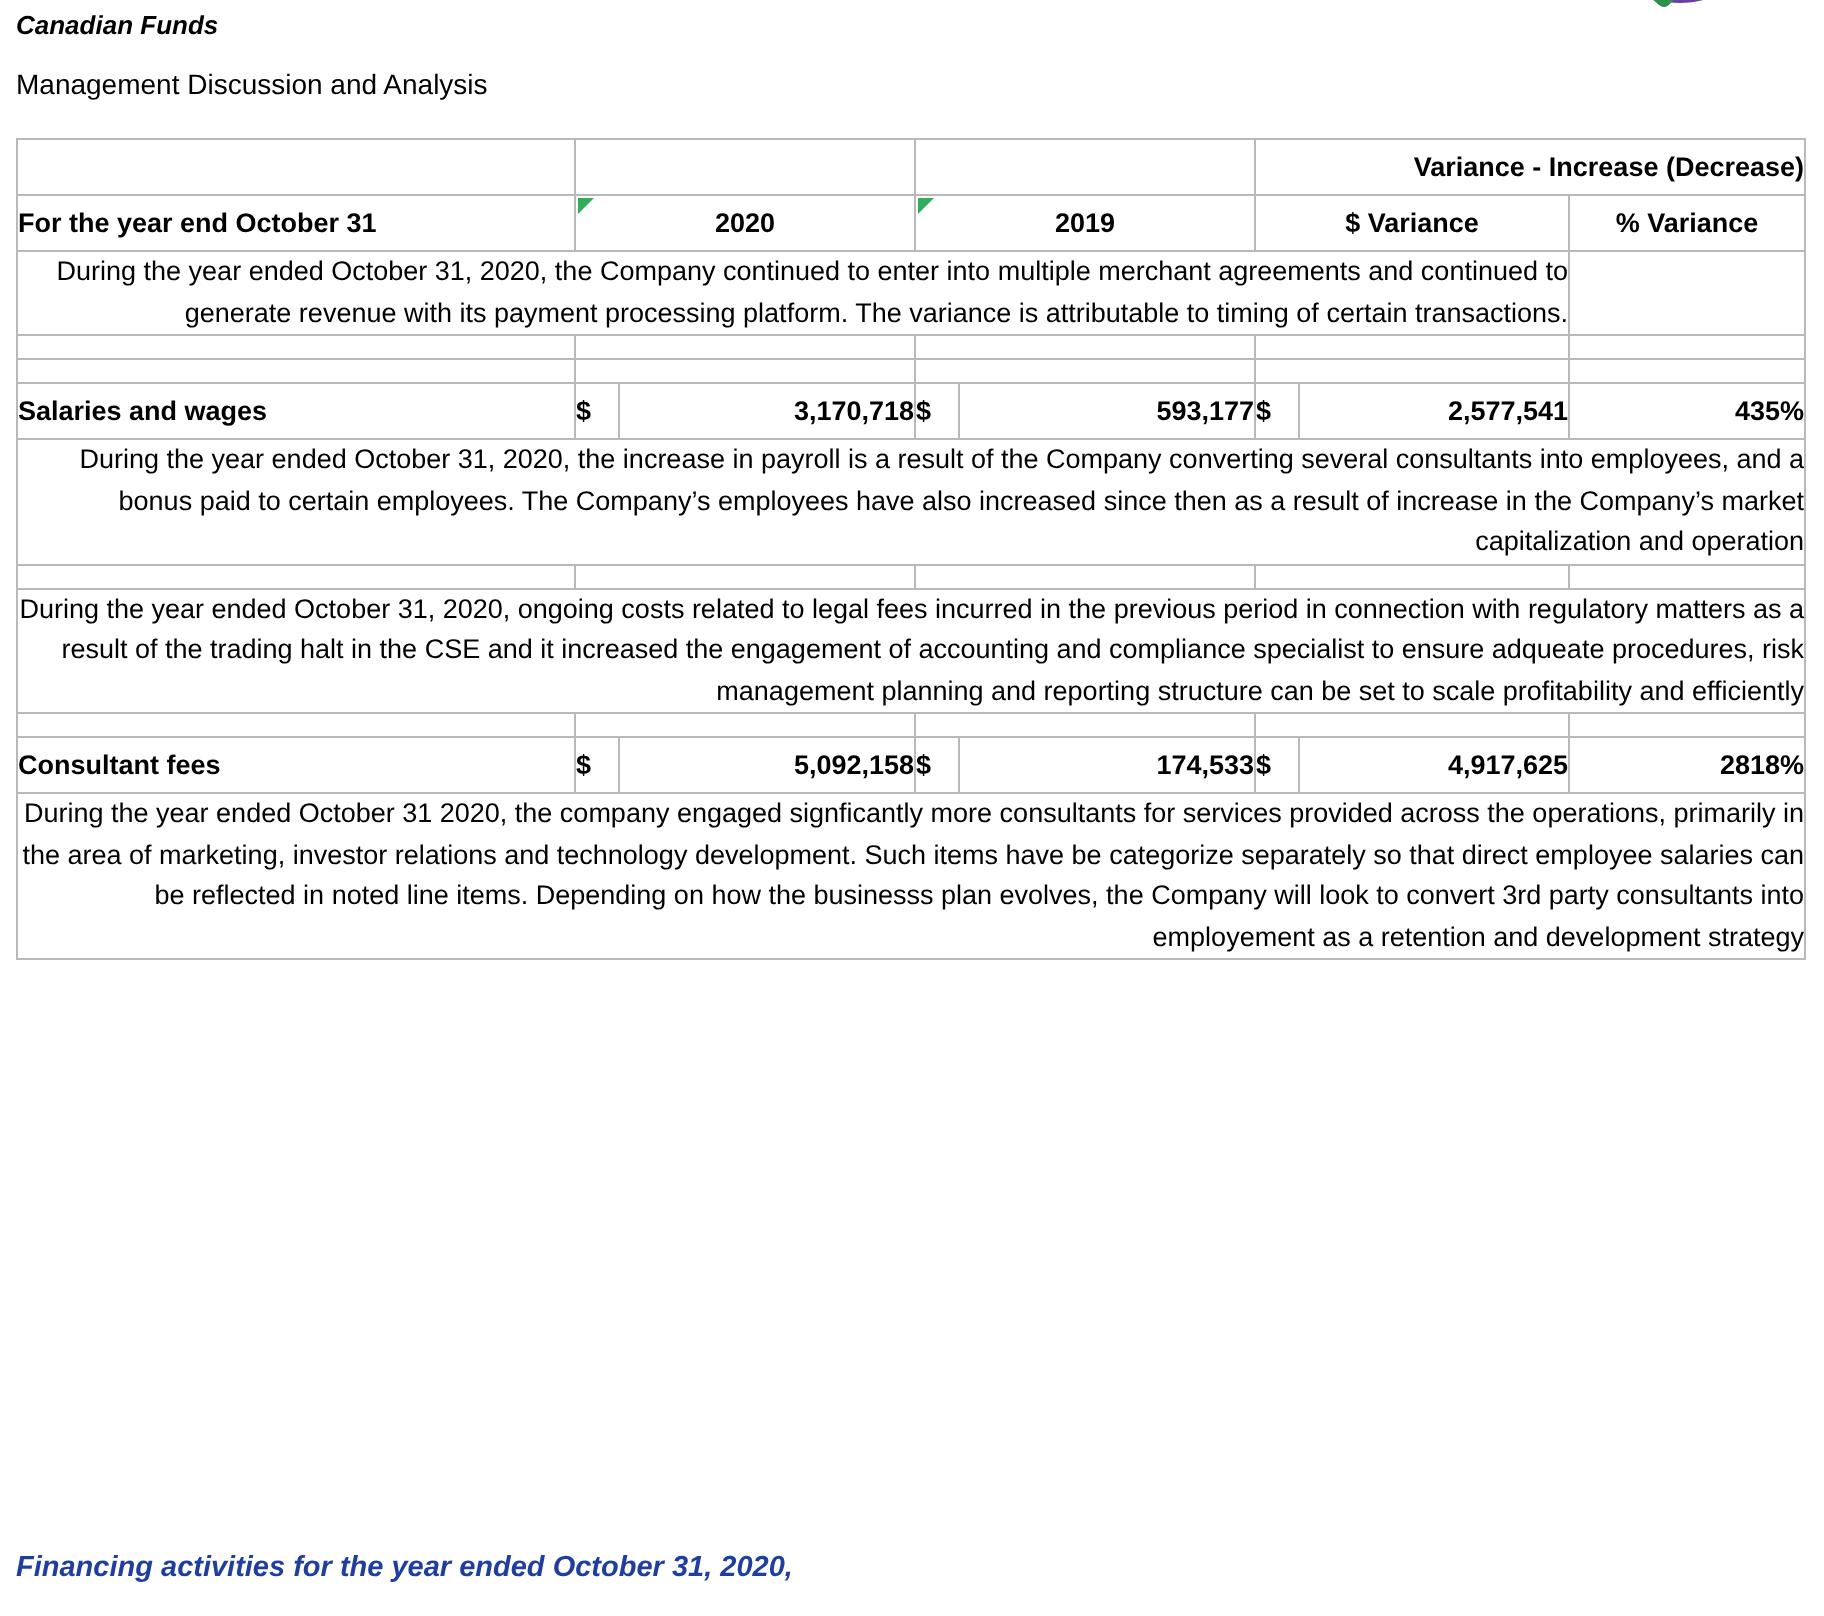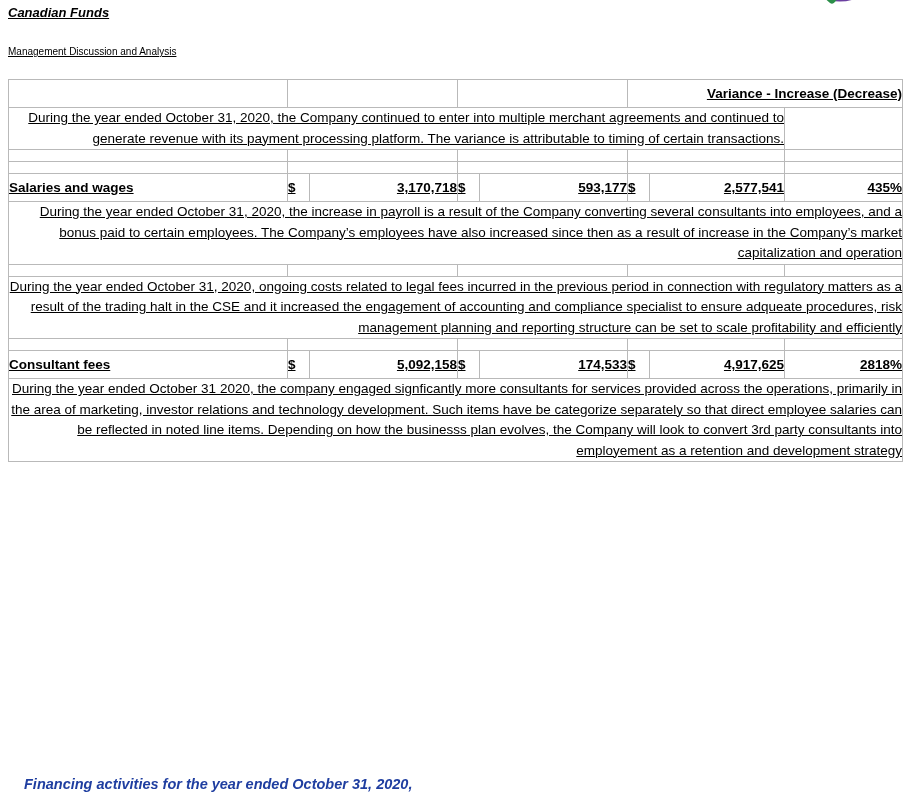--- a/index.html
+++ b/index.html
@@ -12,35 +12,34 @@
     background: #ffffff;
     font-family: "Liberation Sans", sans-serif;
     color: #000000;
     overflow: hidden;
     position: relative;
   }
   .page {
     position: relative;
     width: 912px;
     height: 808px;
-    text-decoration: underline;
   }
   .header-block {
     padding: 4px 0 0 8px;
   }
   .doc-kicker {
     font-size: 13px;
     font-weight: bold;
     font-style: italic;
     line-height: 18px;
   }
   .doc-title {
-    font-size: 10px;
+    font-size: 14px;
     line-height: 22px;
-    margin-top: 19px;
+    margin-top: 9px;
   }
   .logo-mark {
     position: absolute;
     top: -32px;
     right: 28px;
     width: 96px;
     height: 56px;
     overflow: hidden;
     pointer-events: none;
   }
@@ -130,21 +129,21 @@
     position: absolute;
     top: 1px;
     left: 1px;
     width: 0;
     height: 0;
     border-left: 8px solid #2fae5c;
     border-bottom: 8px solid transparent;
   }
   .footer-note {
     position: absolute;
-    left: 24px;
+    left: 8px;
     bottom: 16px;
     font-size: 14.5px;
     font-weight: bold;
     font-style: italic;
     color: #1f3ea0;
   }
 </style>
 </head>
 <body>
 
@@ -175,20 +174,33 @@
         <col class="c-pct">
     </colgroup>
     <tbody>
       <tr class="row-head">
         <td></td>
         <td colspan="2"></td>
         <td colspan="2"></td>
         <td colspan="3" class="varhead">Variance - Increase (Decrease)</td>
       </tr>
 
+      <tr class="row-years">
+        <td class="yearlbl">For the year end October 31</td>
+        <td colspan="2" class="yearnum cell-flag">
+          <span class="flagmark"></span>
+          <span>2020</span>
+        </td>
+        <td colspan="2" class="yearnum cell-flag">
+          <span class="flagmark"></span>
+          <span>2019</span>
+        </td>
+        <td colspan="2" class="colhead">$ Variance</td>
+        <td class="colhead">% Variance</td>
+      </tr>
 
       <tr>
         <td colspan="7" class="note">During the year ended October 31, 2020, the Company continued to enter into multiple merchant agreements and continued to generate revenue with its payment processing platform. The variance is attributable to timing of certain transactions.</td>
         <td></td>
       </tr>
       <tr class="spacer">
         <td></td>
         <td colspan="2"></td>
         <td colspan="2"></td>
         <td colspan="2"></td>

